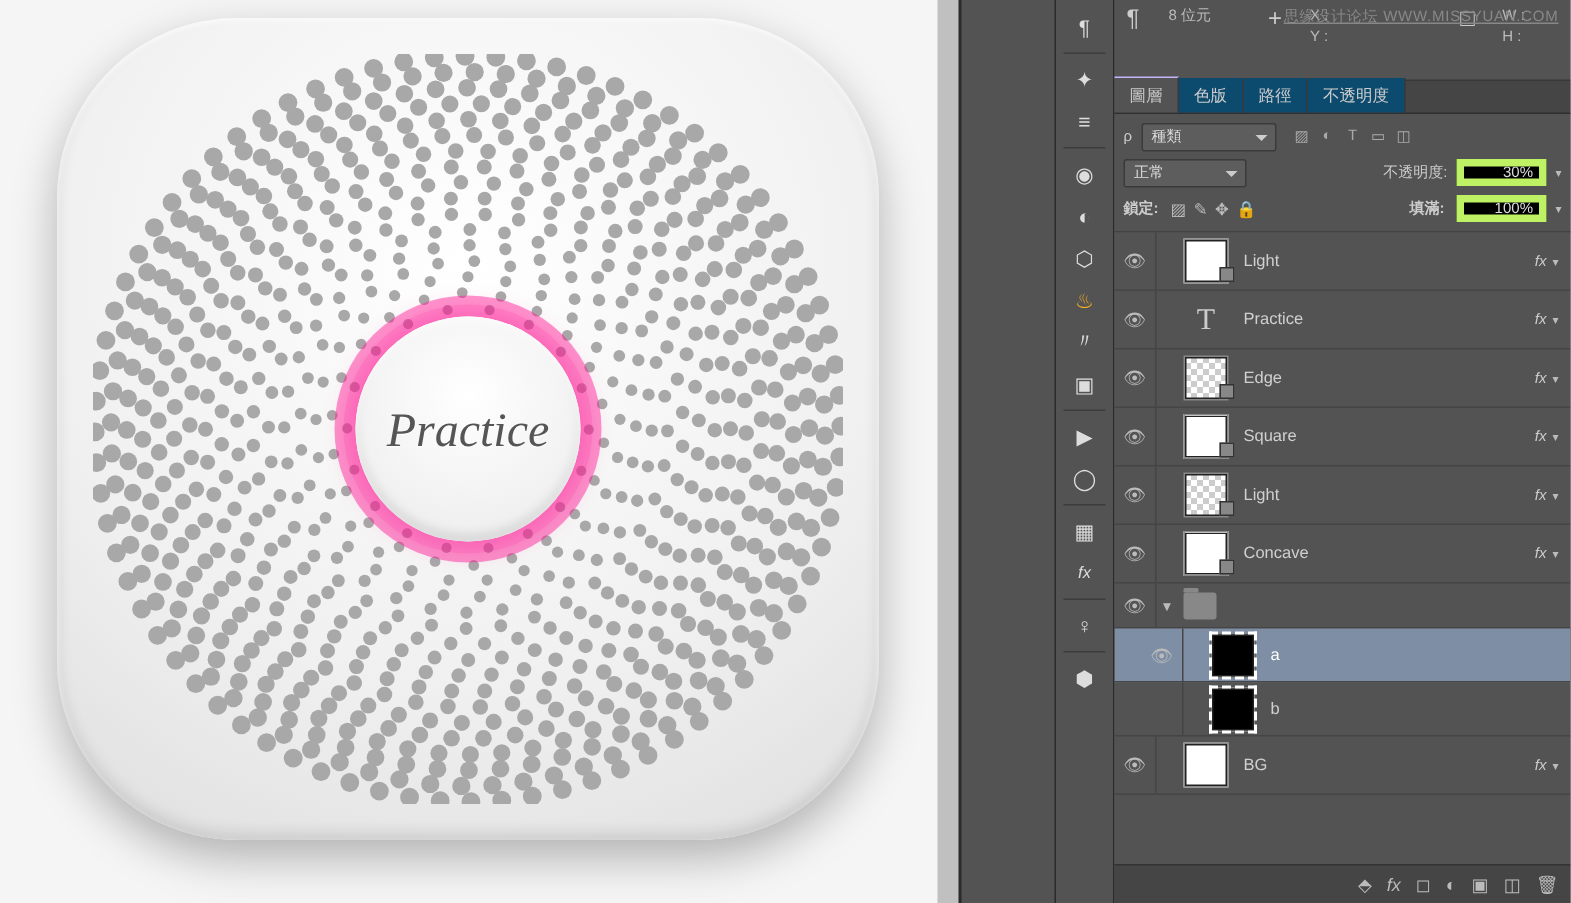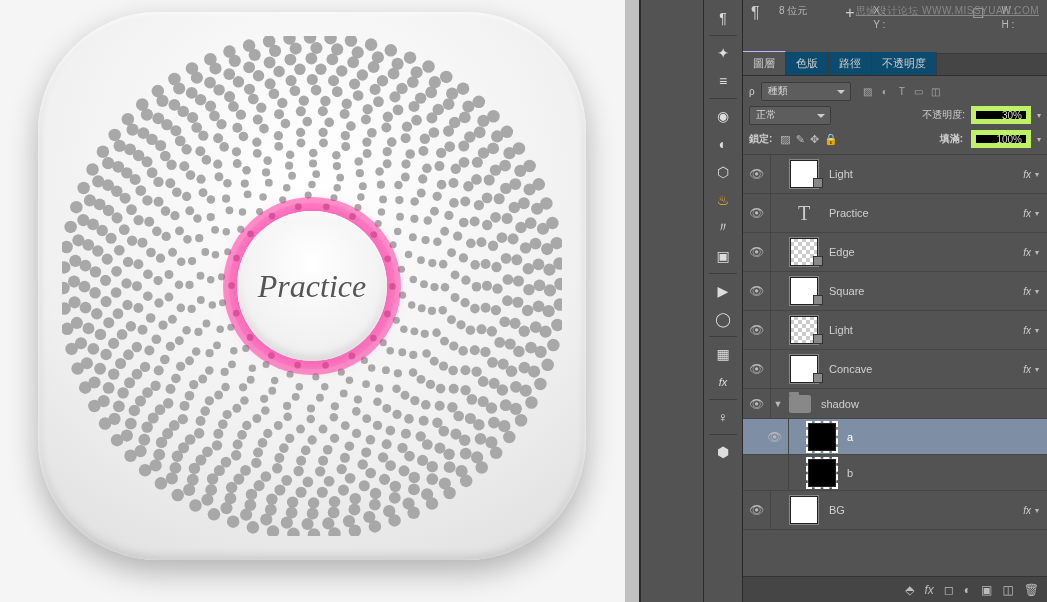--- a/index.html
+++ b/index.html
@@ -1288,21 +1288,20 @@
       <div class="shape-badge"></div>
       <span class="layer-name">Concave</span>
       <span class="fx">fx</span>
       <span class="fx-arrow">▾</span>
     </div>
 
     <div class="layer group">
       <div class="vis">👁</div>
       <div class="expand">▼</div>
       <div class="thumb folder"></div>
-      <span class="layer-name">shadow</span>
     </div>
 
     <div class="layer sub selected">
       <div class="vis">👁</div>
       <div class="expand"></div>
       <div class="thumb black"></div>
       <span class="layer-name">a</span>
     </div>
 
     <div class="layer sub">

